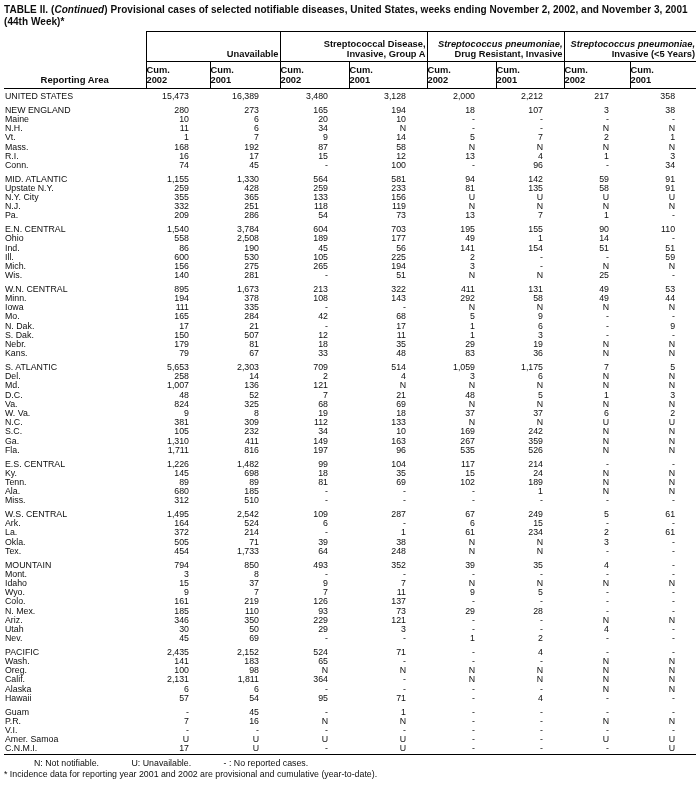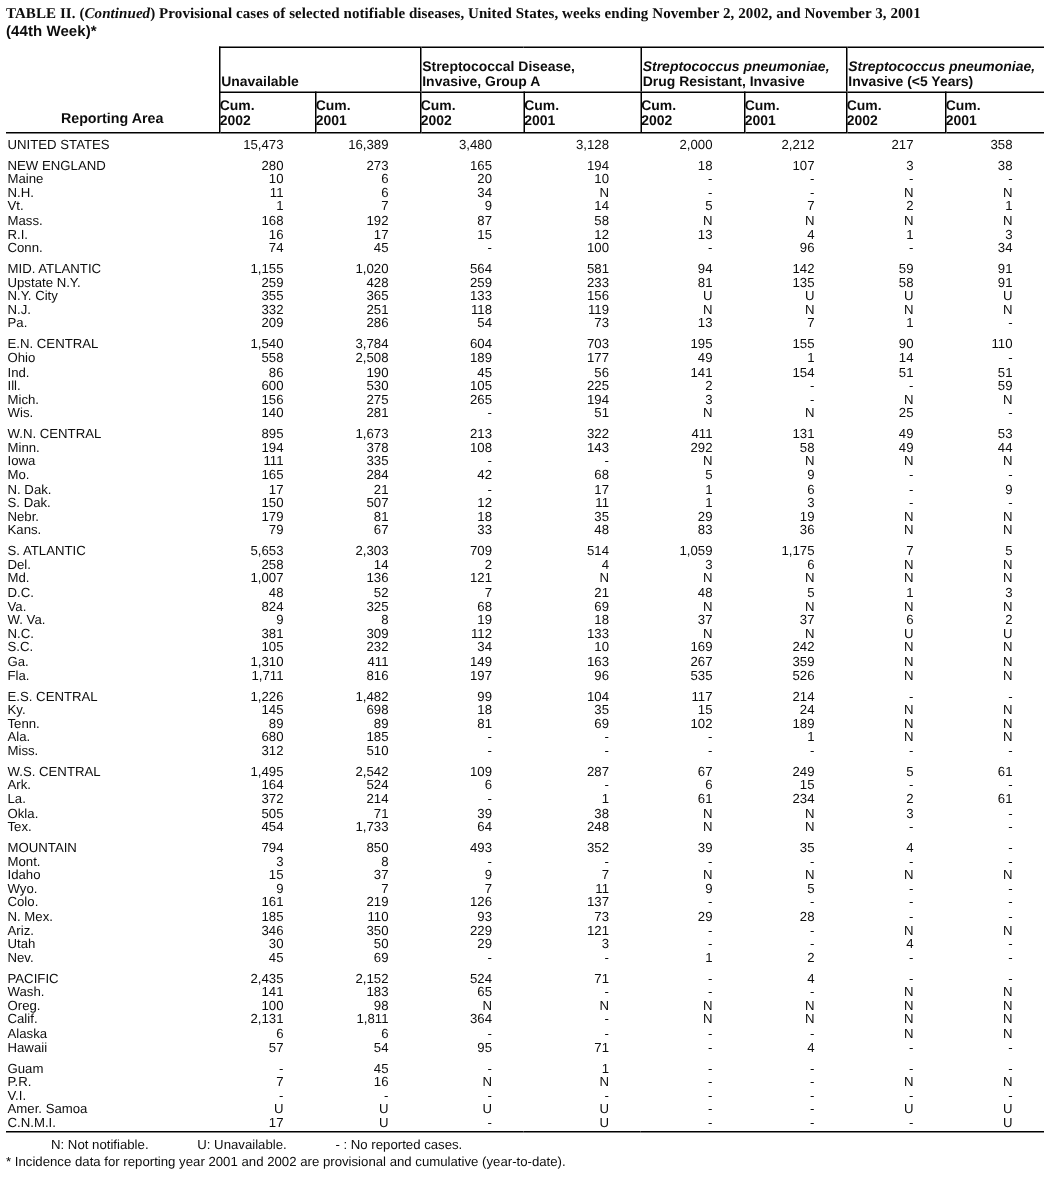--- a/index.html
+++ b/index.html
@@ -6,42 +6,42 @@
   body {
     width:698px; height:796px; overflow:hidden;
     color:#0d0d0d;
     font-family:"Liberation Sans", "DejaVu Sans", sans-serif;
     -webkit-font-smoothing:antialiased;
   }
   .page { padding:4px 4px 0 4px; }
 
   
   .title { font-weight:bold; font-size:10px; line-height:11.5px; letter-spacing:0.05px; }
-  .title .tl1 { display:block; white-space:nowrap;font-family:Liberation Serif, serif; }
+  .title .tl1 { display:block; white-space:nowrap; }
   .title .tl2 { display:block; }
   .it { font-style:italic; }
 
   
   table.tbl {
     border-collapse:collapse; table-layout:fixed;
     width:692px; margin-top:4px;
     font-size:8.8px;
   }
   .tbl th { font-weight:bold; padding:0; }
   .tbl thead th.area-h {
     text-align:center; vertical-align:bottom;
     font-size:9.5px; line-height:10px;
     border-bottom:1.2px solid #000;
     padding:0 0 3px 0;
   }
   .tbl thead tr.groups th.grp {
     border-top:1.2px solid #000;
     border-bottom:1px solid #000;
     border-left:1px solid #000;
-    text-align:left; vertical-align:bottom;
+    text-align:right; vertical-align:bottom;
     font-size:9.3px; line-height:10px;
     padding:3px 1px 2px 1px;
     height:24px;
   }
   .tbl thead tr.cums th.cum {
     border-left:1px solid #000;
     border-bottom:1.2px solid #000;
     text-align:left; vertical-align:middle;
     font-size:9.3px; line-height:10px;
     padding:3px 0 3px 0;
@@ -212,21 +212,21 @@
           <td class="val">-</td>
           <td class="val">100</td>
           <td class="val">-</td>
           <td class="val">96</td>
           <td class="val">-</td>
           <td class="val">34</td>
         </tr>
         <tr class="gap">
           <td class="area">MID. ATLANTIC</td>
           <td class="val">1,155</td>
-          <td class="val">1,020</td>
+          <td class="val">1,330</td>
           <td class="val">564</td>
           <td class="val">581</td>
           <td class="val">94</td>
           <td class="val">142</td>
           <td class="val">59</td>
           <td class="val">91</td>
         </tr>
         <tr>
           <td class="area">Upstate N.Y.</td>
           <td class="val">259</td>

